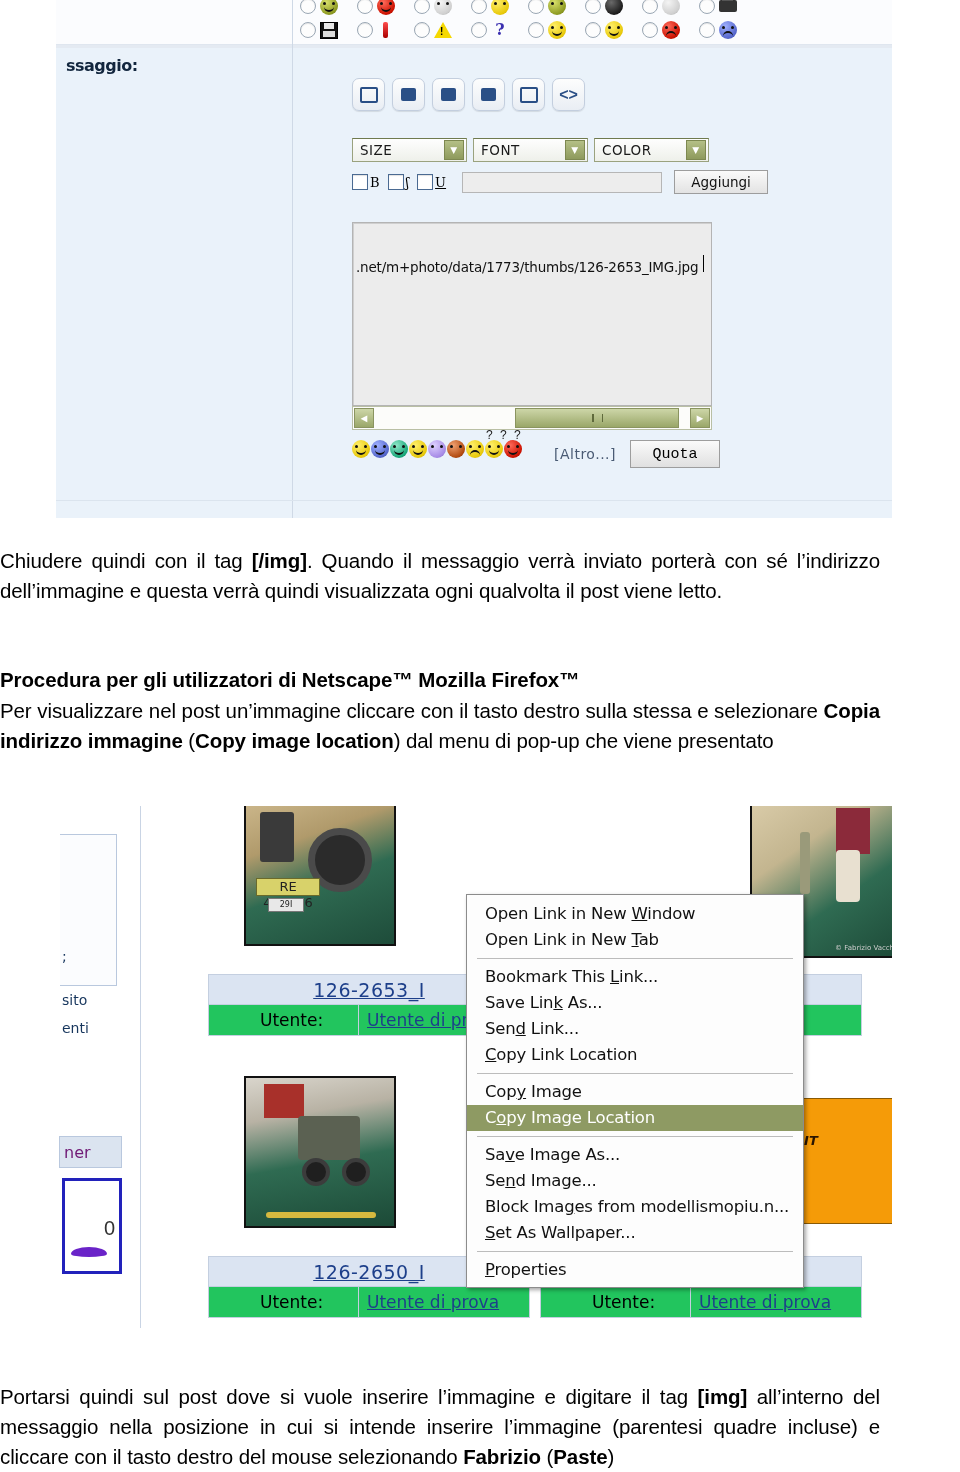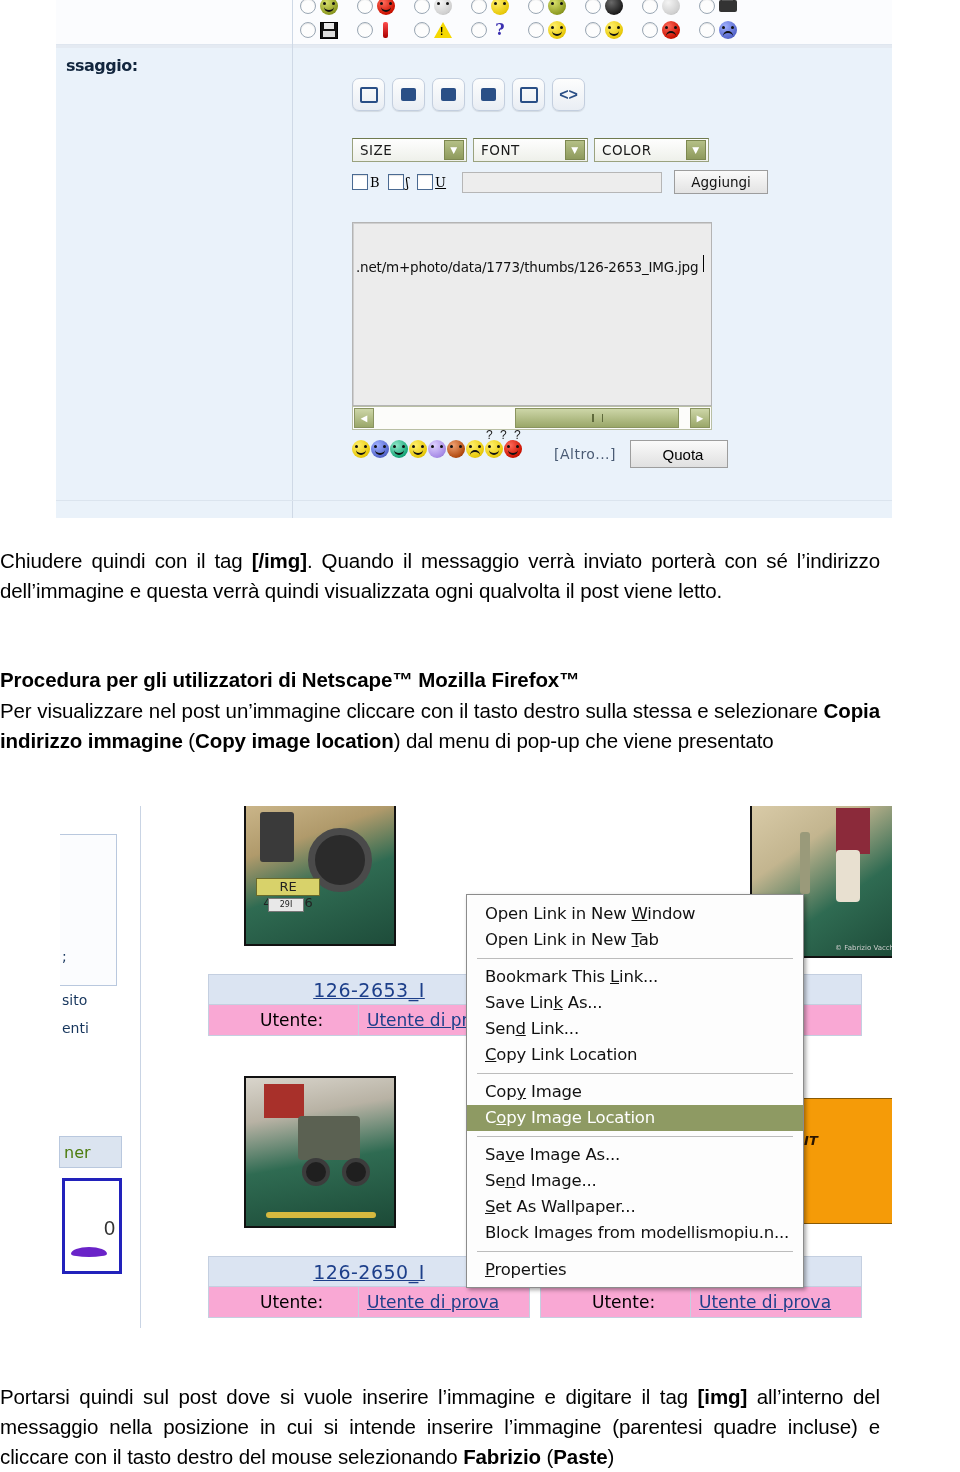--- a/index.html
+++ b/index.html
@@ -162,42 +162,41 @@
   .smstrip{position:absolute;left:296px;top:440px;display:flex;align-items:center;gap:1px;}
   .qmarks{position:absolute;left:430px;top:428px;font-size:12px;letter-spacing:2px;color:#222;}
   .altro{
     position:absolute;left:498px;top:446px;font-size:14px;color:#4a5b74;
     font-family:"DejaVu Sans",sans-serif;letter-spacing:.5px;
   }
   .quotabtn{
     position:absolute;left:574px;top:440px;width:88px;height:26px;
     background:linear-gradient(#fafafa,#e0e0e0);border:1px solid #9d9d9d;
     display:flex;align-items:center;justify-content:center;font-size:15px;
-    font-family:Liberation Sans, sans-serif;
-    padding-left:8px;
+    font-family:Liberation Mono, monospace;
   }
 
   
   #shot2{
     position:absolute;left:56px;top:806px;width:836px;height:522px;
     background:#ffffff;overflow:hidden;
   }
   .g-leftpane{position:absolute;left:0;top:0;width:62px;height:522px;background:#ffffff;}
   .g-leftbox{position:absolute;left:4px;top:28px;width:56px;height:150px;border:1px solid #b9c8de;border-left:none;background:#fbfcfe;}
   .g-leftlbl{position:absolute;left:6px;font-size:14px;color:#17365d;font-family:"DejaVu Sans",sans-serif;}
   .g-banner{position:absolute;left:3px;top:330px;width:57px;height:30px;background:#dbe4f0;border:1px solid #b9c8de;display:flex;align-items:center;padding-left:4px;}
   .g-bluebox{position:absolute;left:6px;top:372px;width:54px;height:90px;border:3px solid #2222bb;background:#fff;}
   .g-bluebox .num{position:absolute;right:4px;top:36px;font-size:20px;color:#333;}
   .g-bluebox .swoosh{position:absolute;left:6px;bottom:14px;width:36px;height:10px;background:#6a23c8;border-radius:50% 50% 50% 50% / 70% 70% 30% 30%;}
   .g-sep{position:absolute;left:84px;top:0;width:1px;height:522px;background:#c9d4e4;}
   .g-main{position:absolute;left:92px;top:0;width:744px;height:522px;background:#fff;}
 
   .thumb-img{position:absolute;border:2px solid #111;}
 
-  .tbl{position:absolute;border:1px solid #c4cfe0;background:#f9a8d4;}
+  .tbl{position:absolute;border:1px solid #c4cfe0;background:#22c55e;}
   .tbl .hdr{height:29px;background:#dbe4f2;border-bottom:1px solid #c4cfe0;display:flex;align-items:center;justify-content:center;}
   .tbl .hdr a{color:#1d3f8a;text-decoration:underline;font-size:19px;font-family:"DejaVu Sans",sans-serif;letter-spacing:.5px;}
   .tbl .row{height:30px;display:flex;align-items:center;margin-left:45px;}
   .tbl .row .c1{width:98px;padding-left:6px;font-size:17px;font-family:"DejaVu Sans",sans-serif;border-right:1px solid #c4cfe0;height:100%;display:flex;align-items:center;}
   .tbl .row .c2{padding-left:8px;font-size:17px;font-family:"DejaVu Sans",sans-serif;color:#1d3f8a;text-decoration:underline;}
 
   .orangebox{position:absolute;background:#f59b08;border:1px solid #8a5a04;}
   .orangebox .t1{position:absolute;left:8px;top:16px;font-size:13px;font-weight:bold;color:#2a1500;font-family:"DejaVu Sans",sans-serif;}
   .orangebox .t2{position:absolute;left:8px;top:34px;font-size:13px;font-weight:bold;font-style:italic;color:#2a1500;font-family:"DejaVu Sans",sans-serif;}
 
@@ -432,21 +431,21 @@
   <span>Per visualizzare nel post un’immagine cliccare con il tasto destro sulla stessa e selezionare </span><b>Copia indirizzo immagine</b><span> (</span><b>Copy image location</b><span>) dal menu di pop-up che viene presentato</span>
 </div>
 
 <div id="shot2">
   <div class="g-leftpane">
     <div class="g-leftbox"></div>
     <div class="g-leftlbl" style="top:142px;">;</div>
     <div class="g-leftlbl" style="top:186px;">sito</div>
     <div class="g-leftlbl" style="top:214px;">enti</div>
     <div class="g-banner">
-        <span style="font-size:16px;color:#4d7c0f;font-family:'DejaVu Sans',sans-serif;">ner</span>
+        <span style="font-size:16px;color:#701a75;font-family:'DejaVu Sans',sans-serif;">ner</span>
       </div>
     <div class="g-bluebox">
       <span class="num">0</span>
       <span class="swoosh"></span>
     </div>
   </div>
   <div class="g-sep"></div>
 
   <div class="g-main">
 
@@ -524,22 +523,22 @@
         <div class="mi"><span>Bookmark This </span><u>L</u><span>ink...</span></div>
         <div class="mi"><span>Save Lin</span><u>k</u><span> As...</span></div>
         <div class="mi"><span>Sen</span><u>d</u><span> Link...</span></div>
         <div class="mi"><span></span><u>C</u><span>opy Link Location</span></div>
         <div class="msep"></div>
         <div class="mi"><span>Cop</span><u>y</u><span> Image</span></div>
         <div class="mi hl" style="background: rgb(142, 154, 99);"><span>C</span><u>o</u><span>py Image Location</span></div>
         <div class="msep"></div>
         <div class="mi"><span>Sa</span><u>v</u><span>e Image As...</span></div>
         <div class="mi"><span>Se</span><u>n</u><span>d Image...</span></div>
+        <div class="mi"><span>Block Ima</span><u>g</u><span>es from modellismopiu.n...</span></div>
         <div class="mi"><span></span><u>S</u><span>et As Wallpaper...</span></div>
-        <div class="mi"><span>Block Ima</span><u>g</u><span>es from modellismopiu.n...</span></div>
         <div class="msep"></div>
         <div class="mi"><span></span><u>P</u><span>roperties</span></div>
       </div>
   </div>
 </div>
 
 <div class="doc-text" style="top:1382px;">
   <span>Portarsi quindi sul post dove si vuole inserire l’immagine e digitare il tag </span><b>[img]</b><span> all’interno del messaggio nella posizione in cui si intende inserire l’immagine (parentesi quadre incluse) e cliccare con il tasto destro del mouse selezionando </span><b>Fabrizio</b><span> (</span><b>Paste</b><span>)</span>
 </div>
 

